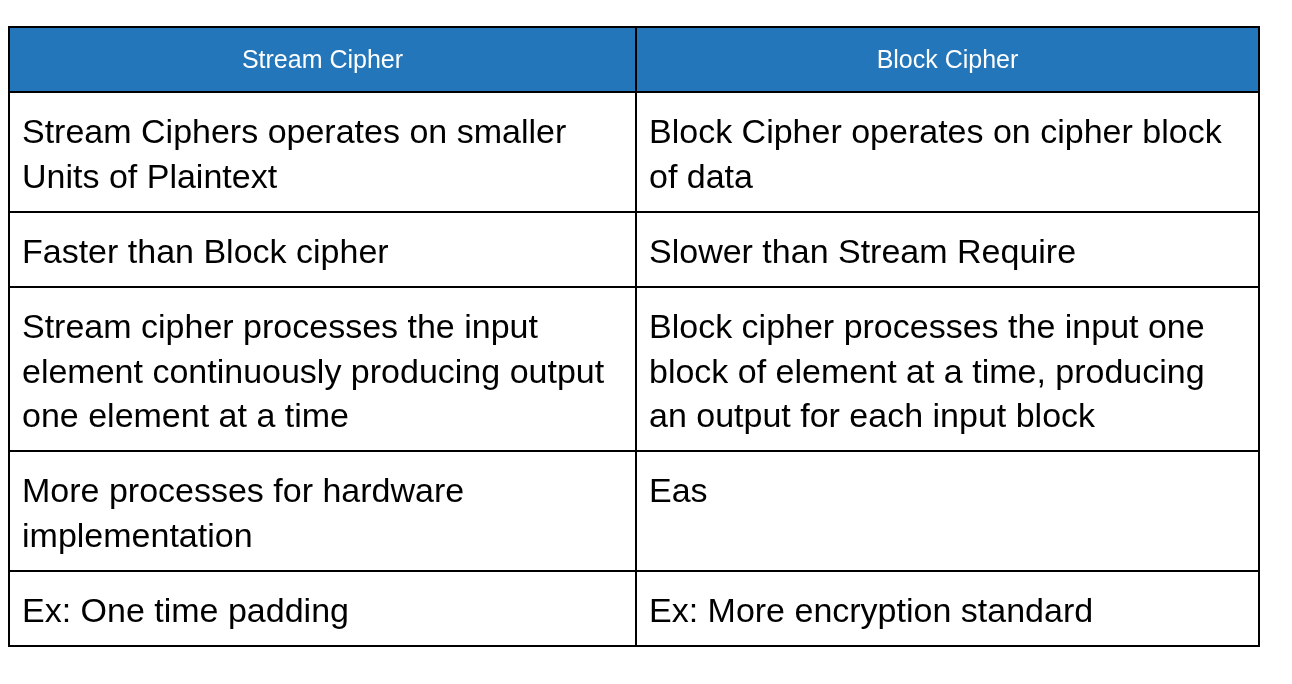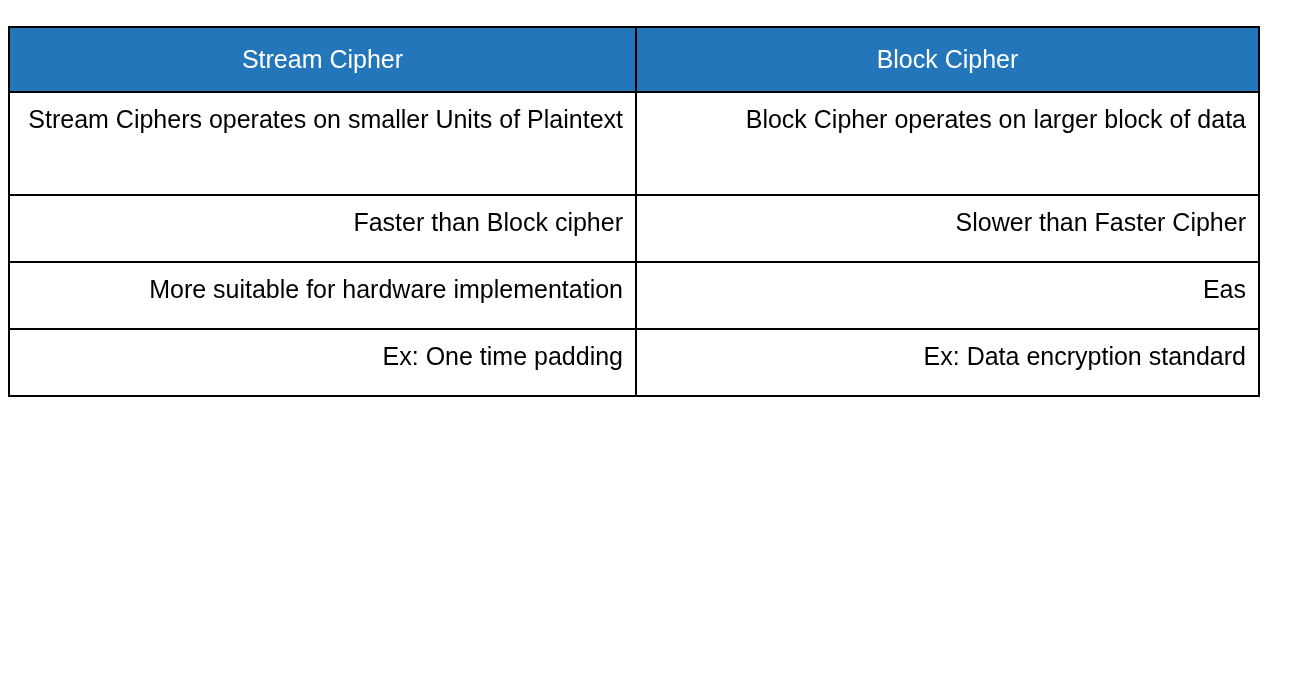--- a/index.html
+++ b/index.html
@@ -30,25 +30,25 @@
     table-layout: fixed;
   }
 
   .comparison-table col.col-left  { width: 627px; }
   .comparison-table col.col-right { width: 623px; }
 
   .comparison-table th,
   .comparison-table td {
     border: 2px solid #000000;
     vertical-align: top;
-    padding: 10px 12px 12px 12px;
-    font-size: 25px;
+    padding: 16px 12px 12px 12px;
+    font-size: 34px;
     line-height: 1.32;
     color: #000000;
-    text-align: right;
+    text-align: left;
     font-weight: normal;
     word-wrap: break-word;
   }
 
   .comparison-table thead th {
     background: #2376ba;
     color: #ffffff;
     text-align: center;
     vertical-align: middle;
     height: 63px;
@@ -80,30 +80,34 @@
     <thead>
       <tr>
         <th>Stream Cipher</th>
         <th>Block Cipher</th>
       </tr>
     </thead>
 
     <tbody>
       <tr class="r-0">
         <td>Stream Ciphers operates on smaller Units of Plaintext</td>
-        <td>Block Cipher operates on larger block of data</td>
+        <td>Block Cipher operates on cipher block of data</td>
       </tr>
       <tr class="r-1">
         <td>Faster than Block cipher</td>
-        <td>Slower than Faster Cipher</td>
+        <td>Slower than Stream Require</td>
+      </tr>
+      <tr class="r-2">
+        <td>Stream cipher processes the input element continuously producing output one element at a time</td>
+        <td>Block cipher processes the input one block of element at a time, producing an output for each input block</td>
       </tr>
       <tr class="r-4">
-        <td>More suitable for hardware implementation</td>
+        <td>More processes for hardware implementation</td>
         <td>Eas</td>
       </tr>
       <tr class="r-5">
         <td>Ex: One time padding</td>
-        <td>Ex: Data encryption standard</td>
+        <td>Ex: More encryption standard</td>
       </tr>
     </tbody>
   </table>
 
 </div>
 
 </body></html>

